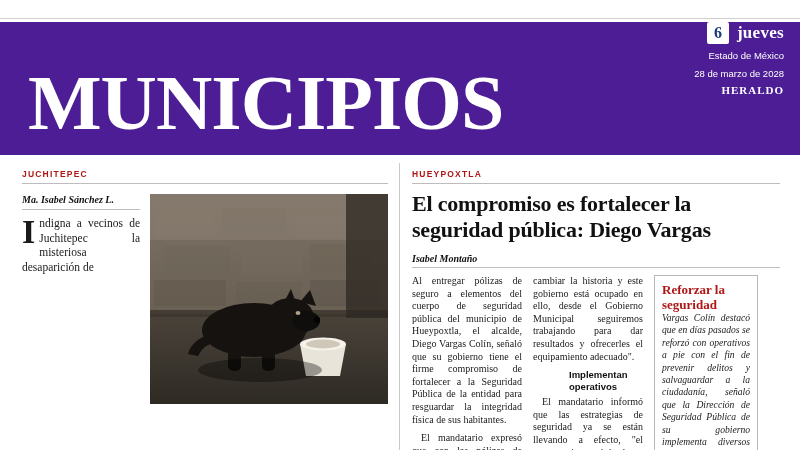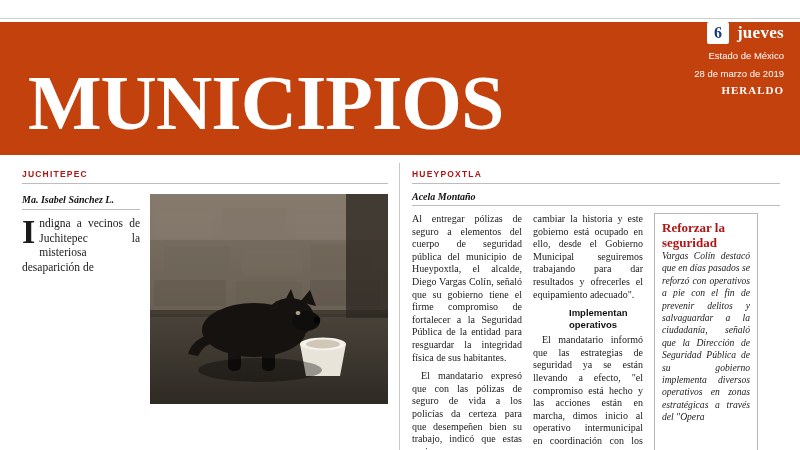--- a/index.html
+++ b/index.html
@@ -21,21 +21,21 @@
     background: #ffffff;
     overflow: hidden;
   }
 
   
   .masthead {
     position: absolute;
     left: 0; top: 22px;
     width: 800px;
     height: 133px;
-    background: #c2410c;
+    background: #4c1d95;
     overflow: hidden;
   }
   .masthead-title {
     position: absolute;
     left: 28px;
     top: 42px;
     font-family: "Liberation Serif", serif;
     font-weight: bold;
     font-size: 78px;
     line-height: 78px;
@@ -282,21 +282,21 @@
   <div class="masthead">
     <div class="masthead-title">MUNICIPIOS</div>
   </div>
 
   <div class="masthead-meta">
     <div class="meta-row">
       <span class="pagenum">6</span>
       <span class="weekday">jueves</span>
     </div>
     <div class="meta-sub">Estado de México</div>
-    <div class="meta-sub">28 de marzo de 2019</div>
+    <div class="meta-sub">28 de marzo de 2028</div>
     <div class="meta-brand">HERALDO</div>
   </div>
 
   <div class="col-left">
     <div class="kicker">JUCHITEPEC</div>
     <div class="kicker-rule"></div>
 
     <div class="left-body">
       <div class="byline">Ma. Isabel Sánchez L.</div>
       <div class="byline-rule"></div>
@@ -353,21 +353,22 @@
         </svg>
       </div>
     </div>
   </div>
 
   <div class="vdivider"></div>
 
   <div class="col-right">
     <div class="kicker">HUEYPOXTLA</div>
     <div class="kicker-rule"></div>
-    <div class="byline-right">Acela Montaño</div>
+    <h2 class="headline-right">El compromiso es fortalecer la seguridad pública: Diego Vargas</h2>
+    <div class="byline-right">Isabel Montaño</div>
     <div class="byline-right-rule"></div>
 
     <div class="right-cols">
       <div class="rcol">
         <p class="noindent">Al entregar pólizas de seguro a elementos del cuerpo de seguridad pública del municipio de Hueypoxtla, el alcalde, Diego Vargas Colín, señaló que su gobierno tiene el firme compromiso de fortalecer a la Seguridad Pública de la entidad para resguardar la integridad física de sus habitantes.</p>
         <p>El mandatario expresó que con las pólizas de seguro de vida a los policías da certeza para que desempeñen bien su trabajo, indicó que estas acciones</p>
       </div>
       <div class="rcol">
         <p class="noindent">cambiar la historia y este gobierno está ocupado en ello, desde el Gobierno Municipal seguiremos trabajando para dar resultados y ofrecerles el equipamiento adecuado".</p>
         <div class="subhead">Implementan operativos</div>

